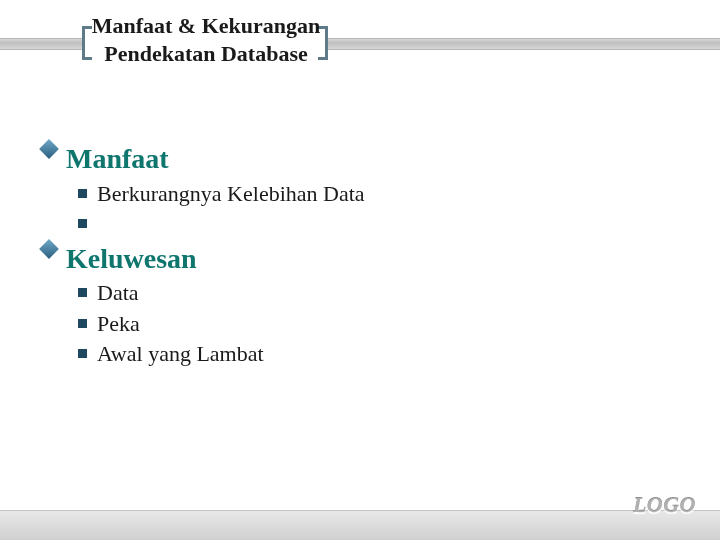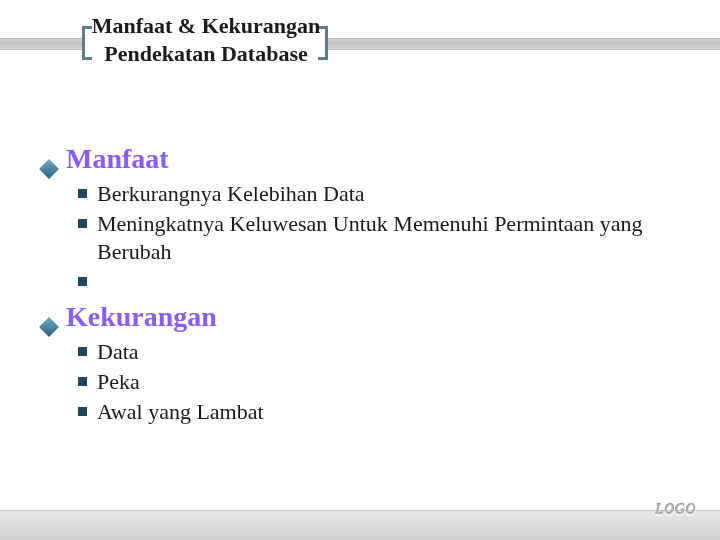--- a/index.html
+++ b/index.html
@@ -58,27 +58,27 @@
 
   
   .content {
     position: absolute;
     top: 142px;
     left: 42px;
     right: 28px;
   }
 
   .h2 {
-    color: #8b5cf6;
+    color: #0f766e;
     font-weight: 700;
     font-size: 28px;
     line-height: 1.2;
     margin-bottom: 4px;
     display: flex;
-    align-items: flex-end;
+    align-items: flex-start;
     gap: 6px;
   }
   .h2 + .list { margin-bottom: 14px; }
 
   .diamond {
     width: 14px; height: 14px;
     transform: rotate(45deg);
     background: linear-gradient(135deg, #6fa8c9 0%, #2a5f7e 100%);
     display: inline-block;
     margin-right: 4px;
@@ -107,21 +107,21 @@
     position: absolute;
     left: 0; bottom: 0;
     width: 720px; height: 30px;
     background: linear-gradient(to bottom, #e8e8e8 0%, #d0d0d0 100%);
     border-top: 1px solid #c4c4c4;
   }
   .logo {
     position: absolute;
     right: 24px;
     bottom: 22px;
-    font-size: 14px;
+    font-size: 22px;
     font-weight: 900;
     font-style: italic;
     letter-spacing: 0.5px;
     color: #b0b0b0;
     text-shadow: 0 2px 1px #ffffff, 0 -1px 0 #8e8e8e;
   }
 </style>
 </head>
 <body>
 
@@ -149,30 +149,26 @@
       <span class="diamond"></span>
       <span>Manfaat</span>
     </div>
     <div class="list">
       <div class="item">
         <span class="square"></span>
         <span>Berkurangnya Kelebihan Data</span>
       </div>
       <div class="item">
         <span class="square"></span>
-        <span>Meningkatnya Keluwesan Untuk Memenuhi Permintaan yang Berubah</span>
-      </div>
-      <div class="item">
-        <span class="square"></span>
       </div>
     </div>
 
     <div class="h2">
       <span class="diamond"></span>
-      <span>Kekurangan</span>
+      <span>Keluwesan</span>
     </div>
     <div class="list">
       <div class="item">
         <span class="square"></span>
         <span>Data</span>
       </div>
       <div class="item">
         <span class="square"></span>
         <span>Peka</span>
       </div>

